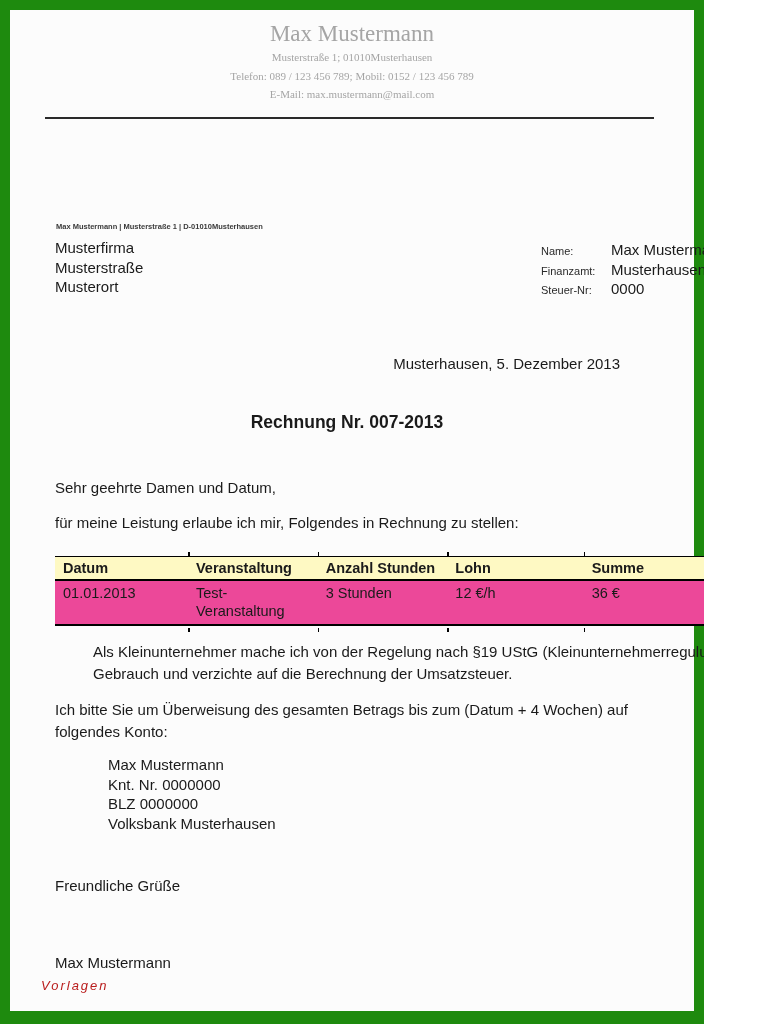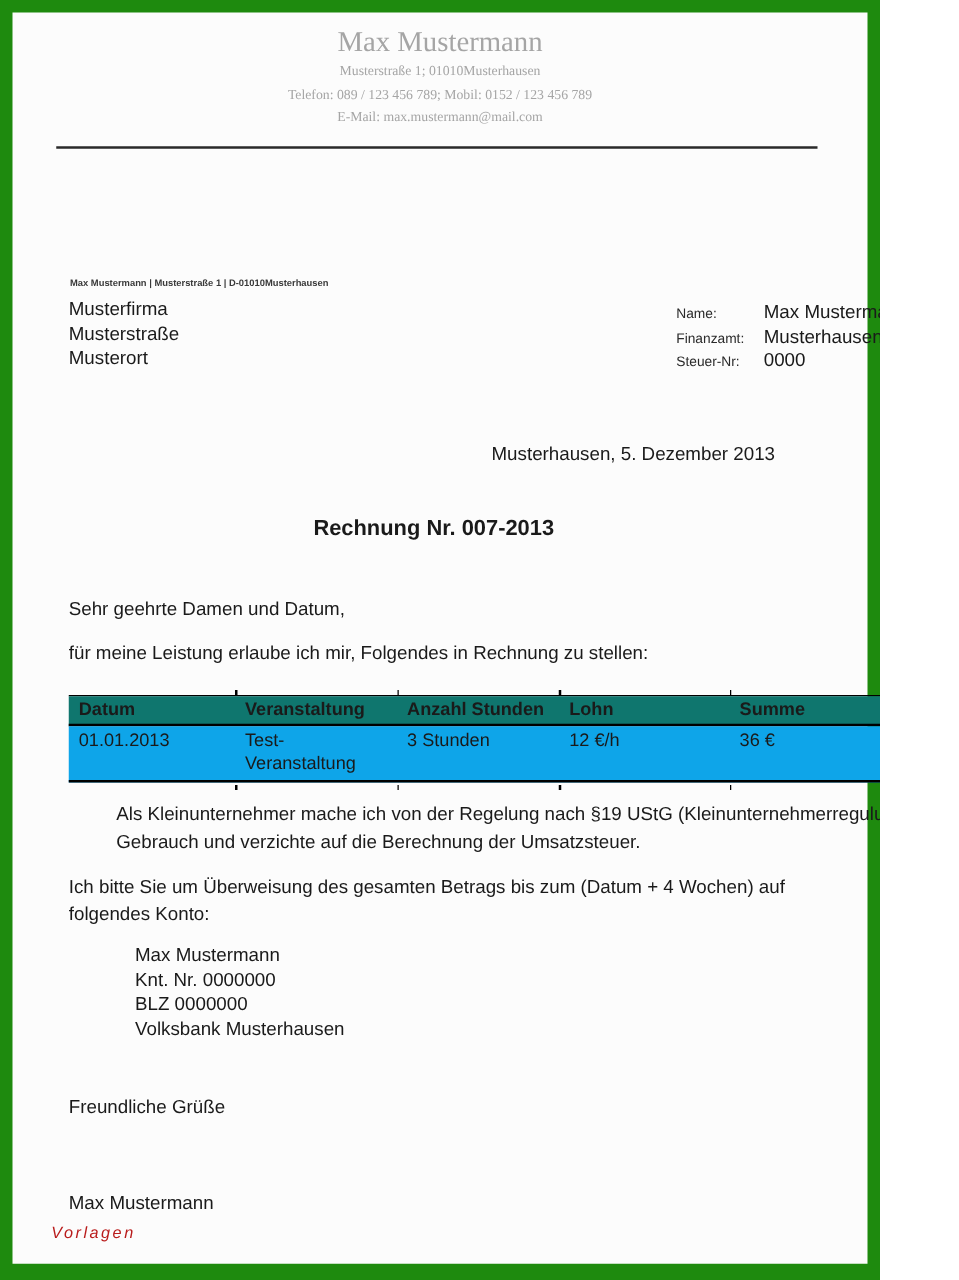--- a/index.html
+++ b/index.html
@@ -85,21 +85,21 @@
   
   .tbl {
     position: absolute;
     left: 45px; top: 546px;
     width: 665px;
     border-top: 1px solid #000;
     font-size: 14.5px;
   }
   .tbl-head {
     display: flex;
-    background: #0f766e;
+    background: #fef9c3;
     border-bottom: 2px solid #000;
     font-weight: bold;
   }
   .tbl-body .tbl-row {
     display: flex;
     background: #c3c3c3;
     border-bottom: 2px solid #000;
   }
   .c { padding: 2px 4px 2px 8px; line-height: 18px; }
   .c1 { width: 20%; }
@@ -194,21 +194,21 @@
 
       <div class="tbl-head">
         <div class="c c1">Datum</div>
         <div class="c c2">Veranstaltung</div>
         <div class="c c3">Anzahl Stunden</div>
         <div class="c c4">Lohn</div>
         <div class="c c5">Summe</div>
       </div>
 
       <div class="tbl-body">
-        <div class="tbl-row" style="background: #0ea5e9;">
+        <div class="tbl-row" style="background: #ec4899;">
           <div class="c c1">01.01.2013</div>
           <div class="c c2">Test-Veranstaltung</div>
           <div class="c c3">3 Stunden</div>
           <div class="c c4">12 €/h</div>
           <div class="c c5">36 €</div>
         </div>
       </div>
 
       <div class="tick bottom t1"></div>
       <div class="tick bottom t2"></div>

